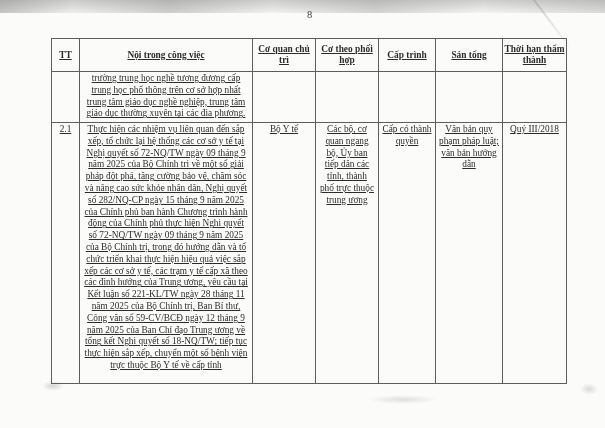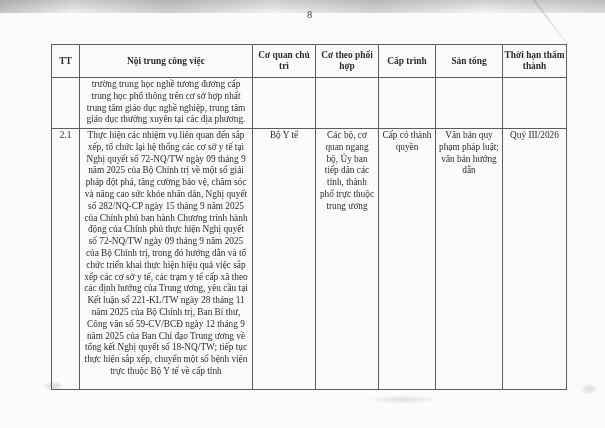--- a/index.html
+++ b/index.html
@@ -57,27 +57,28 @@
     top: 9px; left: 0; right: 0;
     padding-left: 14px;
     text-align: center;
     font-size: 10.5px;
     color: #3a3a3a;
   }
 
   
   table.plan {
     position: absolute;
-    left: 51px; top: 44px;
+    left: 51px; top: 38px;
     width: 515px;
     border-collapse: collapse;
     table-layout: fixed;
     font-size: 9.3px;
     line-height: 11.8px;
     color: #2c2c2c;
+    text-decoration: underline;
   }
   table.plan th, table.plan td {
     border: 1px solid #5d5d5d;
     padding: 1px 3px;
     overflow: hidden;
   }
   table.plan th {
     font-weight: bold;
     font-size: 9.4px;
     line-height: 11px;
@@ -123,21 +124,21 @@
     <col class="col-noidung">
     <col class="col-chutri">
     <col class="col-phoihop">
     <col class="col-captrinh">
     <col class="col-sanpham">
     <col class="col-thoihan">
   </colgroup>
   <thead>
     <tr>
       <th>TT</th>
-      <th>Nội trung công việc</th>
+      <th>Nội trong công việc</th>
       <th>Cơ quan chủ trì</th>
       <th>Cơ theo phối hợp</th>
       <th>Cấp trình</th>
       <th>Sản tổng</th>
       <th>Thời hạn thẩm thành</th>
     </tr>
   </thead>
   <tbody>
     <tr class="row-cont">
       <td></td>
@@ -148,16 +149,16 @@
       <td></td>
       <td></td>
     </tr>
     <tr class="row-main">
       <td>2.1</td>
       <td class="justify">Thực hiện các nhiệm vụ liên quan đến sắp xếp, tổ chức lại hệ thống các cơ sở y tế tại Nghị quyết số 72-NQ/TW ngày 09 tháng 9 năm 2025 của Bộ Chính trị về một số giải pháp đột phá, tăng cường bảo vệ, chăm sóc và nâng cao sức khỏe nhân dân, Nghị quyết số 282/NQ-CP ngày 15 tháng 9 năm 2025 của Chính phủ ban hành Chương trình hành động của Chính phủ thực hiện Nghị quyết số 72-NQ/TW ngày 09 tháng 9 năm 2025 của Bộ Chính trị, trong đó hướng dẫn và tổ chức triển khai thực hiện hiệu quả việc sắp xếp các cơ sở y tế, các trạm y tế cấp xã theo các định hướng của Trung ương, yêu cầu tại Kết luận số 221-KL/TW ngày 28 tháng 11 năm 2025 của Bộ Chính trị, Ban Bí thư, Công văn số 59-CV/BCĐ ngày 12 tháng 9 năm 2025 của Ban Chỉ đạo Trung ương về tổng kết Nghị quyết số 18-NQ/TW; tiếp tục thực hiện sắp xếp, chuyển một số bệnh viện trực thuộc Bộ Y tế về cấp tỉnh</td>
       <td>Bộ Y tế</td>
       <td>Các bộ, cơ quan ngang bộ, Ủy ban tiếp dân các tỉnh, thành phố trực thuộc trung ương</td>
       <td>Cấp có thành quyền</td>
       <td>Văn bản quy phạm pháp luật; văn bản hướng dẫn</td>
-      <td>Quý III/2026</td>
+      <td>Quý III/2018</td>
     </tr>
   </tbody>
 </table>
 
 </body></html>

